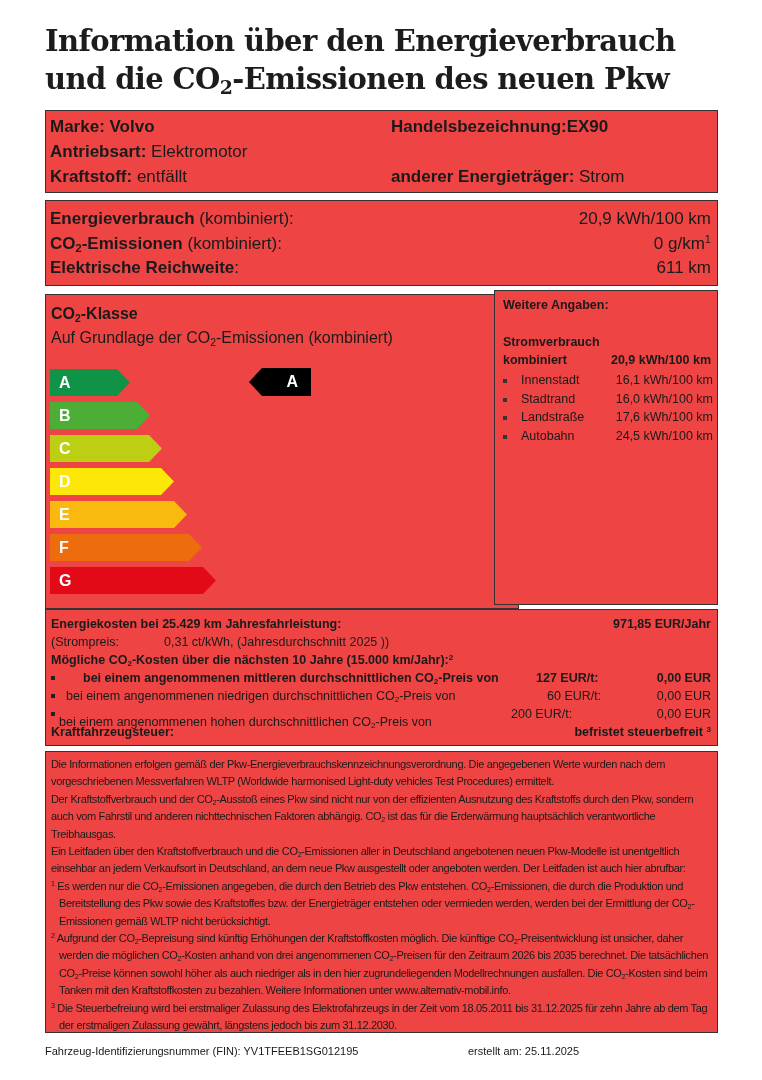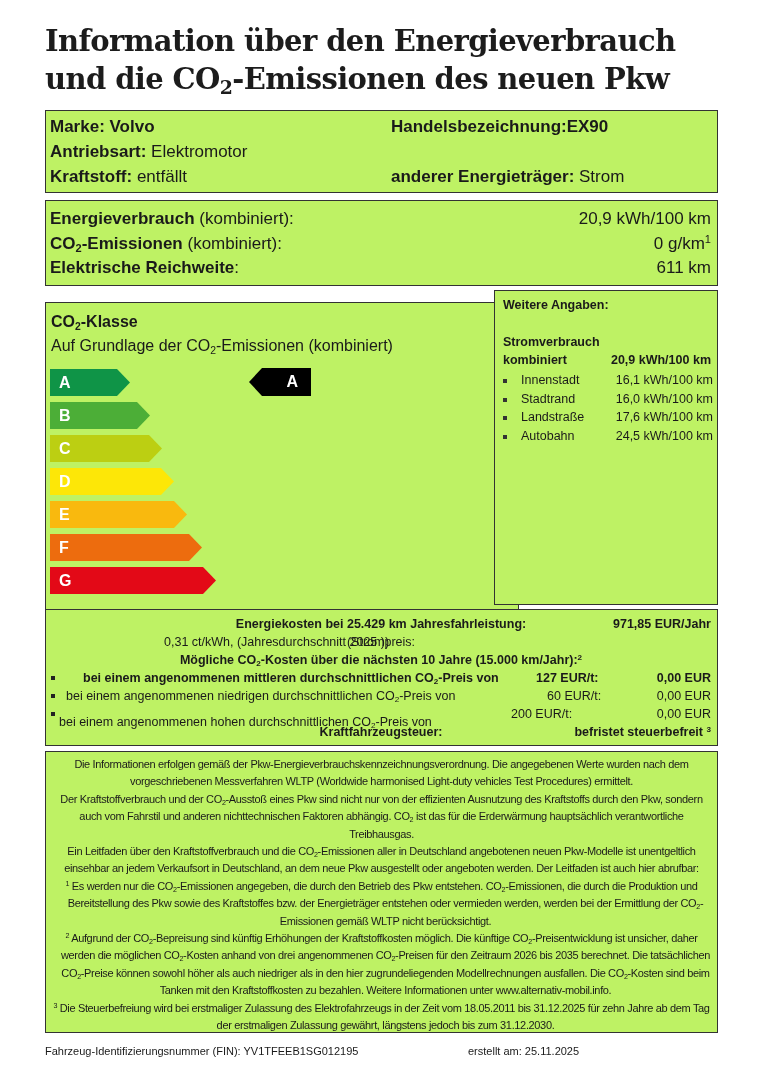--- a/index.html
+++ b/index.html
@@ -1,26 +1,26 @@
 <!DOCTYPE html>
 <html><head>
 <meta charset="utf-8">
 <style>
   html, body { margin: 0; padding: 0; background: #ffffff; }
   body { width: 762px; height: 1080px; position: relative; overflow: hidden; color: #1a1a1a; font-family: "Liberation Sans", sans-serif; }
   .title { position: absolute; left: 45px; top: 22px; width: 690px; font-family: "DejaVu Serif", serif; font-weight: bold; font-size: 29px; line-height: 38px; letter-spacing: -0.6px; color: #1c1c1c; }
-  .box { position: absolute; border: 1.5px solid #333; box-sizing: border-box; background: #bef264; text-align: center; }
+  .box { position: absolute; border: 1.5px solid #333; box-sizing: border-box; background: #ef4444; }
   .row { position: absolute; white-space: nowrap; }
   .b { font-weight: bold; }
   sub { font-size: 0.65em; vertical-align: -0.25em; line-height: 0; }
   sup { font-size: 0.65em; vertical-align: 0.5em; line-height: 0; }
 
   #box1 { left: 45px; top: 110px; width: 673px; height: 83px; font-size: 17px; }
   #box2 { left: 45px; top: 200px; width: 673px; height: 86px; font-size: 17px; }
-  #box3 { left: 45px; top: 302px; width: 474px; height: 315px; }
+  #box3 { left: 45px; top: 294px; width: 474px; height: 315px; }
   #box4 { left: 494px; top: 290px; width: 224px; height: 315px; font-size: 12.5px; }
   #box5 { left: 45px; top: 609px; width: 673px; height: 137px; font-size: 12.5px; }
   #box6 { left: 45px; top: 751px; width: 673px; height: 282px; font-size: 11px; line-height: 17.4px; }
 
   .bar { position: absolute; left: 50px; height: 27px; color: #fff; font-weight: bold; font-size: 16px; line-height: 27px; padding-left: 9px; box-sizing: border-box; clip-path: polygon(0 0, calc(100% - 13px) 0, 100% 50%, calc(100% - 13px) 100%, 0 100%); }
   .marker { position: absolute; left: 249px; top: 368px; width: 62px; height: 28px; background: #000; color: #fff; font-weight: bold; font-size: 16px; line-height: 28px; text-align: right; padding-right: 13px; box-sizing: border-box; clip-path: polygon(13px 0, 100% 0, 100% 100%, 13px 100%, 0 50%); }
 
   .info-list { position: absolute; left: 8px; top: 41px; width: 210px; }
   .info-item { position: relative; height: 18.5px; line-height: 18.5px; white-space: nowrap; }
   .dot { position: absolute; left: 0px; top: 8px; width: 4px; height: 4px; background: #333; }

